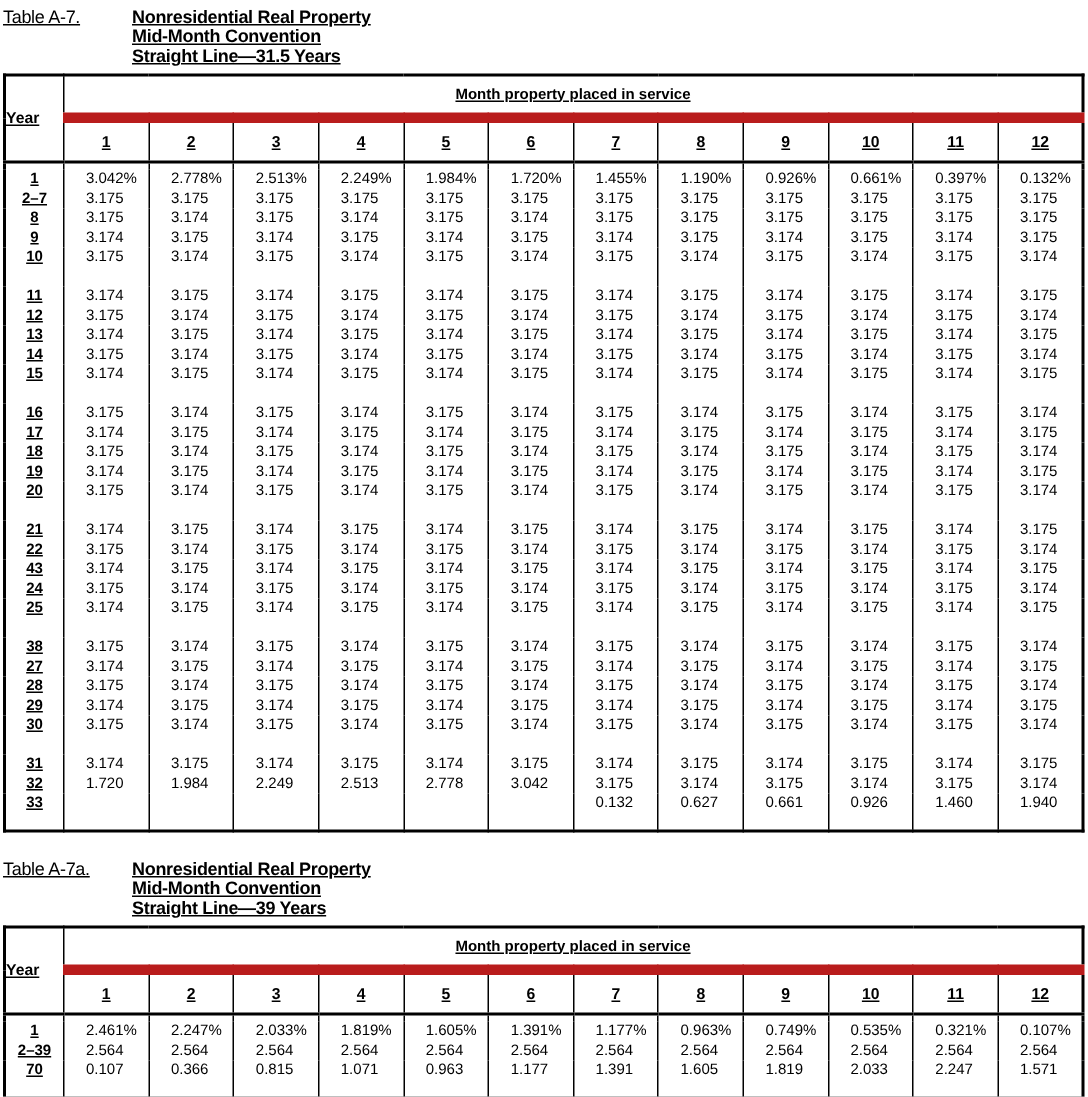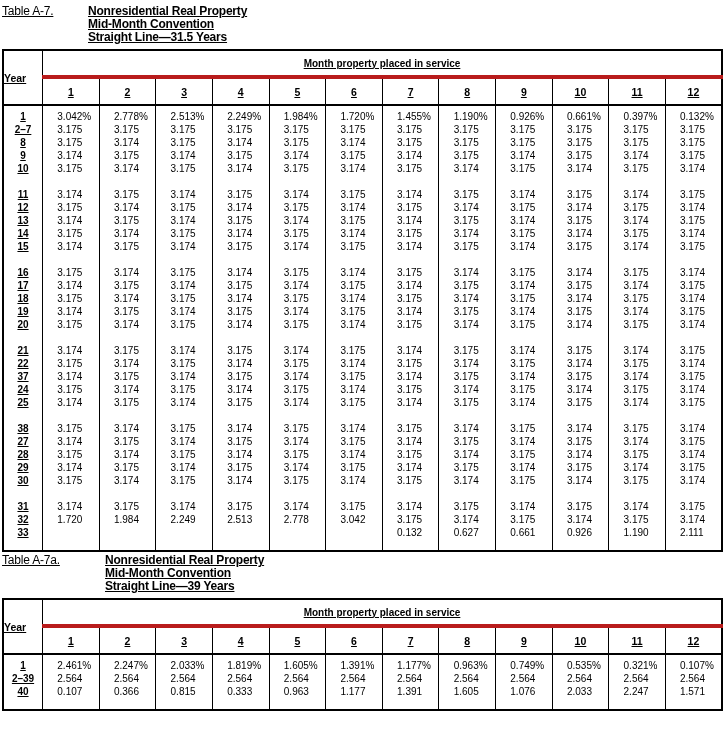--- a/index.html
+++ b/index.html
@@ -2,30 +2,30 @@
 <html><head>
 <meta charset="utf-8">
 <style>
   html,body { margin:0; padding:0; background:#fff; color:#000;
     font-family:"Liberation Sans", sans-serif; }
   body { width:725px; height:731px; overflow:hidden; }
   .page { padding:5px 2px 0 2px; box-sizing:border-box;text-decoration:underline; }
 
   .title-block { display:flex; align-items:flex-start; font-size:12px;
     line-height:13px; margin-bottom:5px; letter-spacing:-0.2px; }
-  .title-block.second { margin-top:2px;gap:17px; }
+  .title-block.second { margin-top:18px; }
   .tbl-label { width:86px; flex:0 0 86px; font-weight:normal; }
   .tbl-titles { font-weight:bold; }
 
   table.dep { border-collapse:collapse; table-layout:fixed; width:721px;
     border:2px solid #000; }
   th, td { padding:0; }
   .year-th { width:38px; border-right:1px solid #000; border-bottom:2px solid #000;
     font-size:10.5px; font-weight:bold; text-align:left; }
-  .span-th { border-bottom:4px solid #b91c1c; height:24px; font-size:10px;
+  .span-th { border-bottom:7px solid #b91c1c; height:24px; font-size:10px;
     font-weight:bold; text-align:center; }
   .month-th { border-left:1px solid #000; border-bottom:2px solid #000;
     height:25px; font-size:10.5px; font-weight:bold; text-align:center; }
   tbody td { height:13px; line-height:13px; font-size:10px; text-align:center;
     border-left:1px solid #000; }
   tbody td.year { font-weight:bold; border-left:none; border-right:1px solid #000; }
   tbody tr.pad-top td { height:4px; }
   tbody tr.pad-bottom td { height:11px; }
   tbody tr.gap td { height:13px; }
   .val { display:inline-block; width:27px; text-align:left; white-space:nowrap; }
@@ -375,21 +375,21 @@
           <td class="cell"><span class="val">3.175</span></td>
           <td class="cell"><span class="val">3.174</span></td>
           <td class="cell"><span class="val">3.175</span></td>
           <td class="cell"><span class="val">3.174</span></td>
           <td class="cell"><span class="val">3.175</span></td>
           <td class="cell"><span class="val">3.174</span></td>
           <td class="cell"><span class="val">3.175</span></td>
           <td class="cell"><span class="val">3.174</span></td>
         </tr>
         <tr>
-          <td class="year">37</td>
+          <td class="year">43</td>
           <td class="cell"><span class="val">3.174</span></td>
           <td class="cell"><span class="val">3.175</span></td>
           <td class="cell"><span class="val">3.174</span></td>
           <td class="cell"><span class="val">3.175</span></td>
           <td class="cell"><span class="val">3.174</span></td>
           <td class="cell"><span class="val">3.175</span></td>
           <td class="cell"><span class="val">3.174</span></td>
           <td class="cell"><span class="val">3.175</span></td>
           <td class="cell"><span class="val">3.174</span></td>
           <td class="cell"><span class="val">3.175</span></td>
@@ -566,22 +566,22 @@
           <td class="cell"><span class="val"></span></td>
           <td class="cell"><span class="val"></span></td>
           <td class="cell"><span class="val"></span></td>
           <td class="cell"><span class="val"></span></td>
           <td class="cell"><span class="val"></span></td>
           <td class="cell"><span class="val"></span></td>
           <td class="cell"><span class="val">0.132</span></td>
           <td class="cell"><span class="val">0.627</span></td>
           <td class="cell"><span class="val">0.661</span></td>
           <td class="cell"><span class="val">0.926</span></td>
-          <td class="cell"><span class="val">1.190</span></td>
-          <td class="cell"><span class="val">2.111</span></td>
+          <td class="cell"><span class="val">1.460</span></td>
+          <td class="cell"><span class="val">1.940</span></td>
         </tr>
         <tr class="pad-bottom">
           <td class="year"></td>
           <td class="cell"></td>
           <td class="cell"></td>
           <td class="cell"></td>
           <td class="cell"></td>
           <td class="cell"></td>
           <td class="cell"></td>
           <td class="cell"></td>
@@ -664,30 +664,30 @@
           <td class="cell"><span class="val">2.564</span></td>
           <td class="cell"><span class="val">2.564</span></td>
           <td class="cell"><span class="val">2.564</span></td>
           <td class="cell"><span class="val">2.564</span></td>
           <td class="cell"><span class="val">2.564</span></td>
           <td class="cell"><span class="val">2.564</span></td>
           <td class="cell"><span class="val">2.564</span></td>
           <td class="cell"><span class="val">2.564</span></td>
         </tr>
         <tr>
-          <td class="year">40</td>
+          <td class="year">70</td>
           <td class="cell"><span class="val">0.107</span></td>
           <td class="cell"><span class="val">0.366</span></td>
           <td class="cell"><span class="val">0.815</span></td>
-          <td class="cell"><span class="val">0.333</span></td>
+          <td class="cell"><span class="val">1.071</span></td>
           <td class="cell"><span class="val">0.963</span></td>
           <td class="cell"><span class="val">1.177</span></td>
           <td class="cell"><span class="val">1.391</span></td>
           <td class="cell"><span class="val">1.605</span></td>
-          <td class="cell"><span class="val">1.076</span></td>
+          <td class="cell"><span class="val">1.819</span></td>
           <td class="cell"><span class="val">2.033</span></td>
           <td class="cell"><span class="val">2.247</span></td>
           <td class="cell"><span class="val">1.571</span></td>
         </tr>
         <tr class="pad-bottom">
           <td class="year"></td>
           <td class="cell"></td>
           <td class="cell"></td>
           <td class="cell"></td>
           <td class="cell"></td>

